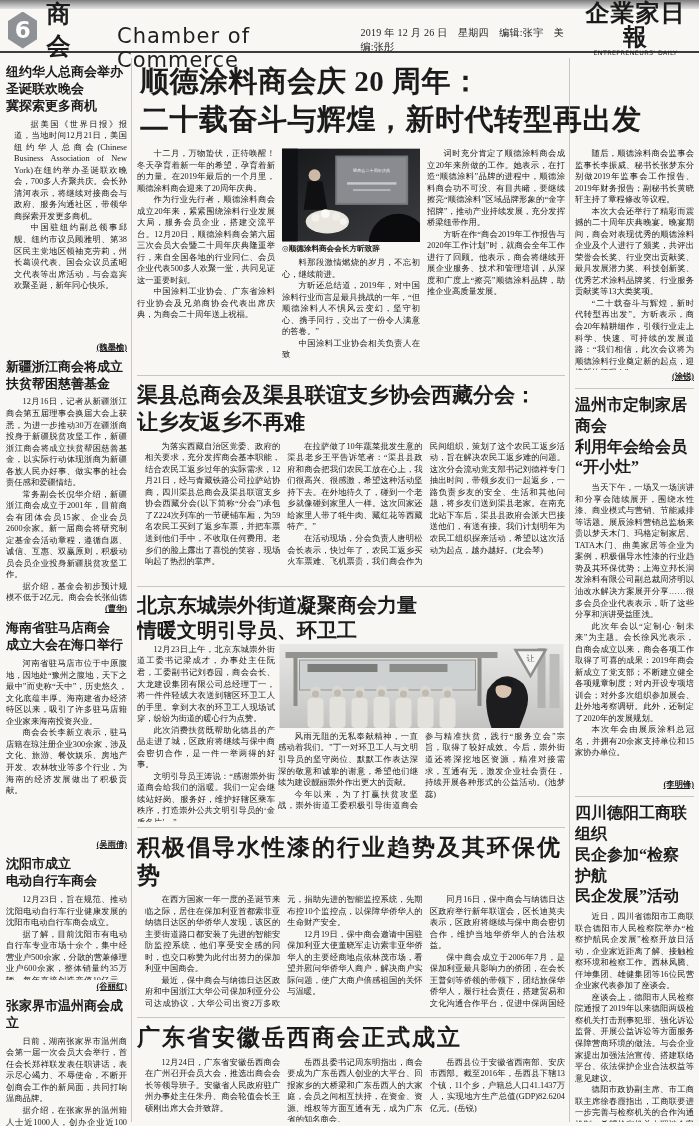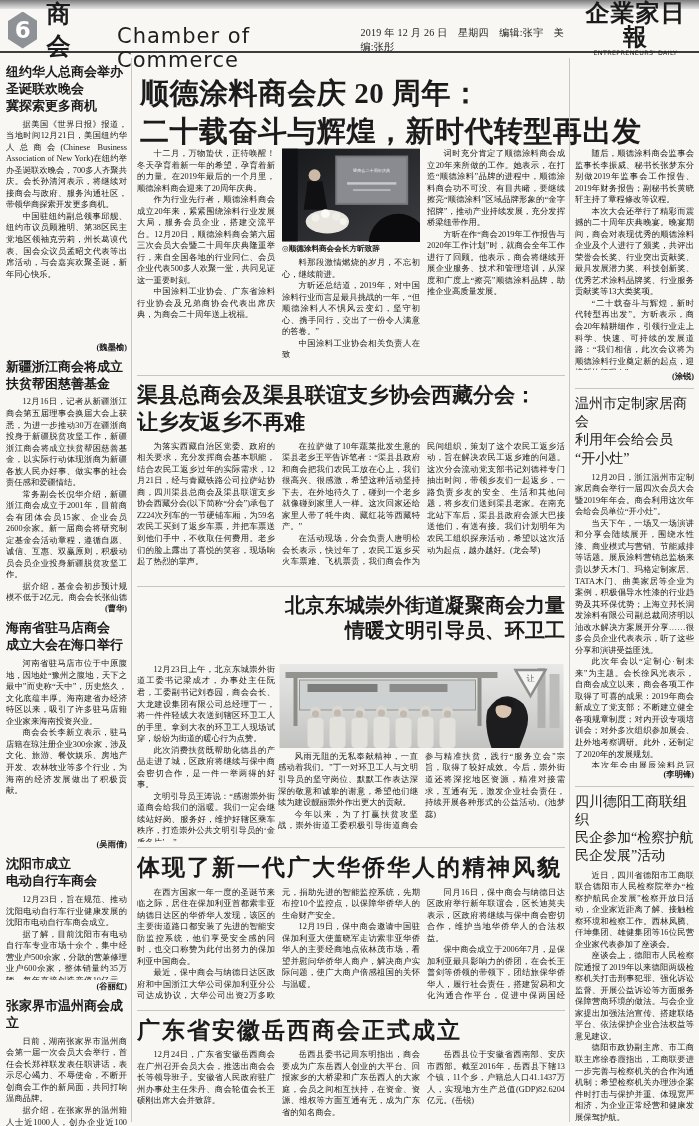--- a/index.html
+++ b/index.html
@@ -24,43 +24,43 @@
   .dateline { font-size:10px; color:#222; padding-bottom:5px; letter-spacing:0.3px; }
   .masthead { text-align:center; line-height:1; padding-bottom:2px; }
   .masthead-cn { font-size:24px; font-weight:900; letter-spacing:1px; }
   .masthead-en { font-family:"DejaVu Sans",sans-serif; font-size:6.3px; letter-spacing:0.4px; margin-top:1px; }
   
   .zone-left  { position:absolute; left:6px;   top:64px; width:121px; height:1064px; overflow:hidden; }
   .vrule { position:absolute; top:58px; bottom:4px; width:1px; background:#c9c6c1; }
   .vr1 { left:131px; } .vr2 { left:569px; }
   .zone-mid   { position:absolute; left:137px; top:58px; width:428px; height:1064px; overflow:hidden; }
   .zone-right { position:absolute; left:575px; top:58px; width:119px; height:1064px; overflow:hidden; }
-  .main-title { position:absolute; left:140px; top:74px; width:556px;
+  .main-title { position:absolute; left:140px; top:62px; width:556px;
     font-size:29px; font-weight:900; line-height:1.32; letter-spacing:0.5px; white-space:pre-line; }
   .mid-pad, .right-pad { height:90px; }
   
   h3 { white-space:pre-line; }
   .h-left  { font-size:13px; font-weight:800; line-height:1.3;  margin-bottom:4px; }
-  .h-right { font-size:14px; font-weight:400; line-height:1.3;  margin-bottom:4px; }
+  .h-right { font-size:16px; font-weight:700; line-height:1.3;  margin-bottom:4px; }
   .h-sec   { font-size:21px; font-weight:800; line-height:1.28; margin-bottom:5px; }
-  .h-sec2  { font-size:20px; font-weight:800; line-height:1.28; margin-bottom:20px;text-align:right; }
+  .h-sec2  { font-size:20px; font-weight:800; line-height:1.28; margin-bottom:0; }
   .h-one   { font-size:23px; font-weight:800; line-height:1.2;  margin-bottom:5px; letter-spacing:2px; }
   .body-s { font-size:8.3px; line-height:1.39; text-align:justify; overflow:hidden; color:#191919; }
   .body-s p { text-indent:2em; }
-  .byline { font-size:8.3px; font-weight:700; text-align:right; margin-top:1px; }
+  .byline { font-size:8.3px; font-weight:700; text-align:right; margin-top:1px;text-decoration:underline; }
   .art { margin-bottom:6px; }
   .hdiv { border-top:1px solid #c9c6c1; margin:5px 0 6px; }
   
-  .hb-ny { height:222px; } .hb-xj { height:206px; } .hb-hn { height:180px; }
+  .hb-ny { height:222px;margin-left:8px; } .hb-xj { height:206px; } .hb-hn { height:180px; }
   .hb-sy { height:86px; }  .hb-zjj { height:132px; }
   .main-body { display:grid; grid-template-columns:138px 1fr 138px; column-gap:7px; height:222px; overflow:hidden; }
   .photo1 { width:100%; height:94px; display:block; }
   .caption { font-size:7.6px; font-weight:700; margin:2px 0 3px; text-align:left; }
   .midcol { overflow:hidden; }
-  .cols3 { column-count:3; column-gap:7px; overflow:hidden; }
+  .cols3 { column-count:3; column-gap:7px; overflow:hidden;margin-left:8px; }
   .qx-body { height:140px; }
   .lb-body { height:118px; }
   .gd-body { height:84px; }
   .bj-grid { display:grid; grid-template-columns:138px 1fr; column-gap:3px; height:178px; overflow:hidden; }
   .photo2 { width:100%; height:84px; display:block; margin-bottom:3px; }
   .cols2 { column-count:2; column-gap:7px; height:88px; overflow:hidden; }
   .hb-sd { height:222px; } .hb-wz { height:296px; } .hb-dy { height:288px; }
 </style>
 </head>
 <body>
@@ -259,21 +259,21 @@
               <p>风雨无阻的无私奉献精神，一直感动着我们。”丁一对环卫工人与文明引导员的坚守岗位、默默工作表达深深的敬意和诚挚的谢意，希望他们继续为建设靓丽崇外作出更大的贡献。</p>
               <p>今年以来，为了打赢扶贫攻坚战，崇外街道工委积极引导街道商会参与精准扶贫，践行“服务立会”宗旨，取得了较好成效。今后，崇外街道还将深挖地区资源，精准对接需求，互通有无，激发企业社会责任，持续开展各种形式的公益活动。(池梦蕊)</p>
             </div>
         </div>
       </div>
     </section>
 
     <div class="hdiv"></div>
 
     <section>
-      <h3 class="h-one">体现了新一代广大华侨华人的精神风貌</h3>
+      <h3 class="h-one">积极倡导水性漆的行业趋势及其环保优势</h3>
       <div class="body-s cols3 lb-body">
           <p>在西方国家一年一度的圣诞节来临之际，居住在保加利亚首都索非亚纳德日达区的华侨华人发现，该区的主要街道路口都安装了先进的智能安防监控系统，他们享受安全感的同时，也交口称赞为此付出努力的保加利亚中国商会。</p>
           <p>最近，保中商会与纳德日达区政府和中国浙江大华公司保加利亚分公司达成协议，大华公司出资2万多欧元，捐助先进的智能监控系统，先期布控10个监控点，以保障华侨华人的生命财产安全。</p>
           <p>12月19日，保中商会邀请中国驻保加利亚大使董晓军走访索非亚华侨华人的主要经商地点依林茂市场，看望并慰问华侨华人商户，解决商户实际问题，使广大商户倍感祖国的关怀与温暖。</p>
           <p>同月16日，保中商会与纳德日达区政府举行新年联谊会，区长迪莫夫表示，区政府将继续与保中商会密切合作，维护当地华侨华人的合法权益。</p>
           <p>保中商会成立于2006年7月，是保加利亚最具影响力的侨团，在会长王普剑等侨领的带领下，团结旅保华侨华人，履行社会责任，搭建贸易和文化沟通合作平台，促进中保两国经济、文化发展，体现了新一代广大华侨华人的精神风貌。(战小骥)</p>
         </div>
     </section>
 
     <div class="hdiv"></div>
@@ -298,21 +298,20 @@
           <p>“二十载奋斗与辉煌，新时代转型再出发”。方昕表示，商会20年精耕细作，引领行业走上科学、快速、可持续的发展道路：“我们相信，此次会议将为顺德涂料行业奠定新的起点，迎接新的征程！”</p>
         </div>
       <div class="byline">(涂锐)</div>
     </section>
     <div class="hdiv"></div>
     <section class="art">
       <h3 class="h-right">温州市定制家居商会
 利用年会给会员
 “开小灶”</h3>
       <div class="body-s hb-wz">
-          <p>12月20日，浙江温州市定制家居商会举行一届四次会员大会暨2019年年会。商会利用这次年会给会员单位“开小灶”。</p>
           <p>当天下午，一场又一场演讲和分享会陆续展开，围绕水性漆、商业模式与营销、节能减排等话题。展辰涂料营销总监杨来贵以梦天木门、玛格定制家居、TATA木门、曲美家居等企业为案例，积极倡导水性漆的行业趋势及其环保优势；上海立邦长润发涂料有限公司副总裁周济明以油改水解决方案展开分享……很多会员企业代表表示，听了这些分享和演讲受益匪浅。</p>
           <p>此次年会以“定制心·制未来”为主题。会长徐风光表示，自商会成立以来，商会各项工作取得了可喜的成果：2019年商会新成立了党支部；不断建立健全各项规章制度；对内开设专项培训会；对外多次组织参加展会、赴外地考察调研。此外，还制定了2020年的发展规划。</p>
           <p>本次年会由展辰涂料总冠名，并拥有20余家支持单位和15家协办单位。</p>
         </div>
       <div class="byline">(李明锋)</div>
     </section>
     <div class="hdiv"></div>
     <section class="art">
       <h3 class="h-right">四川德阳工商联组织
 民企参加“检察护航

